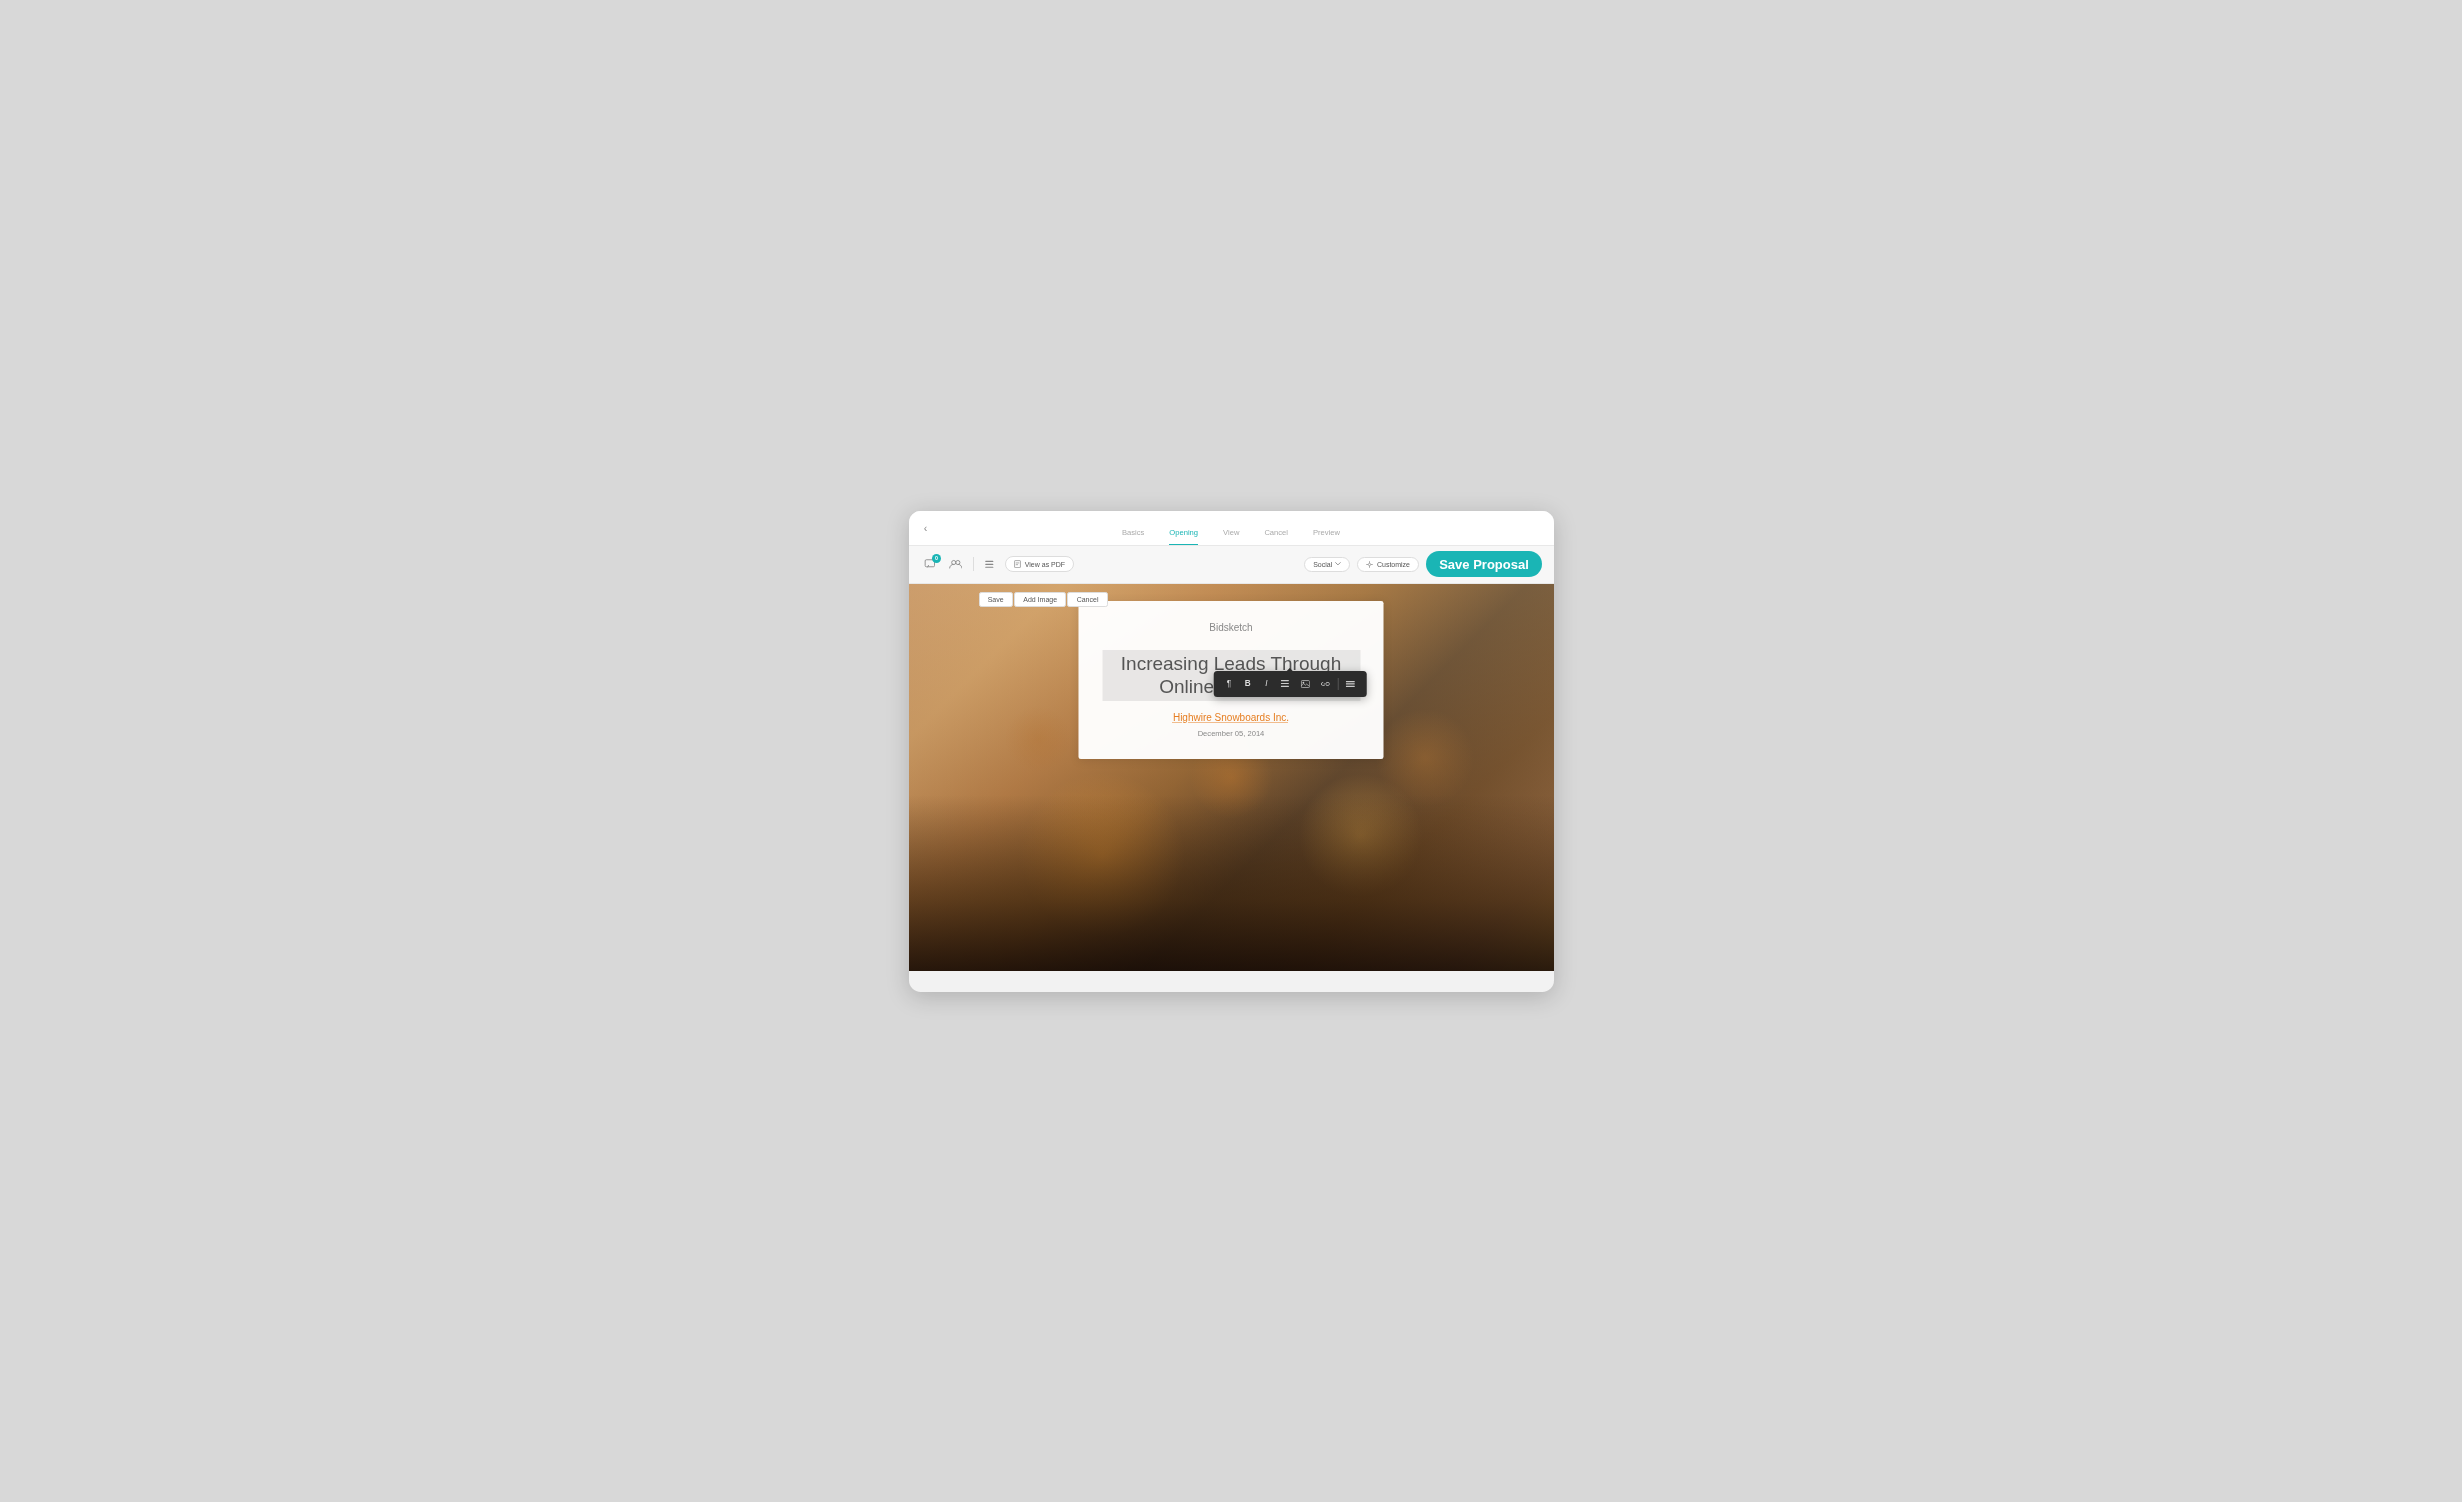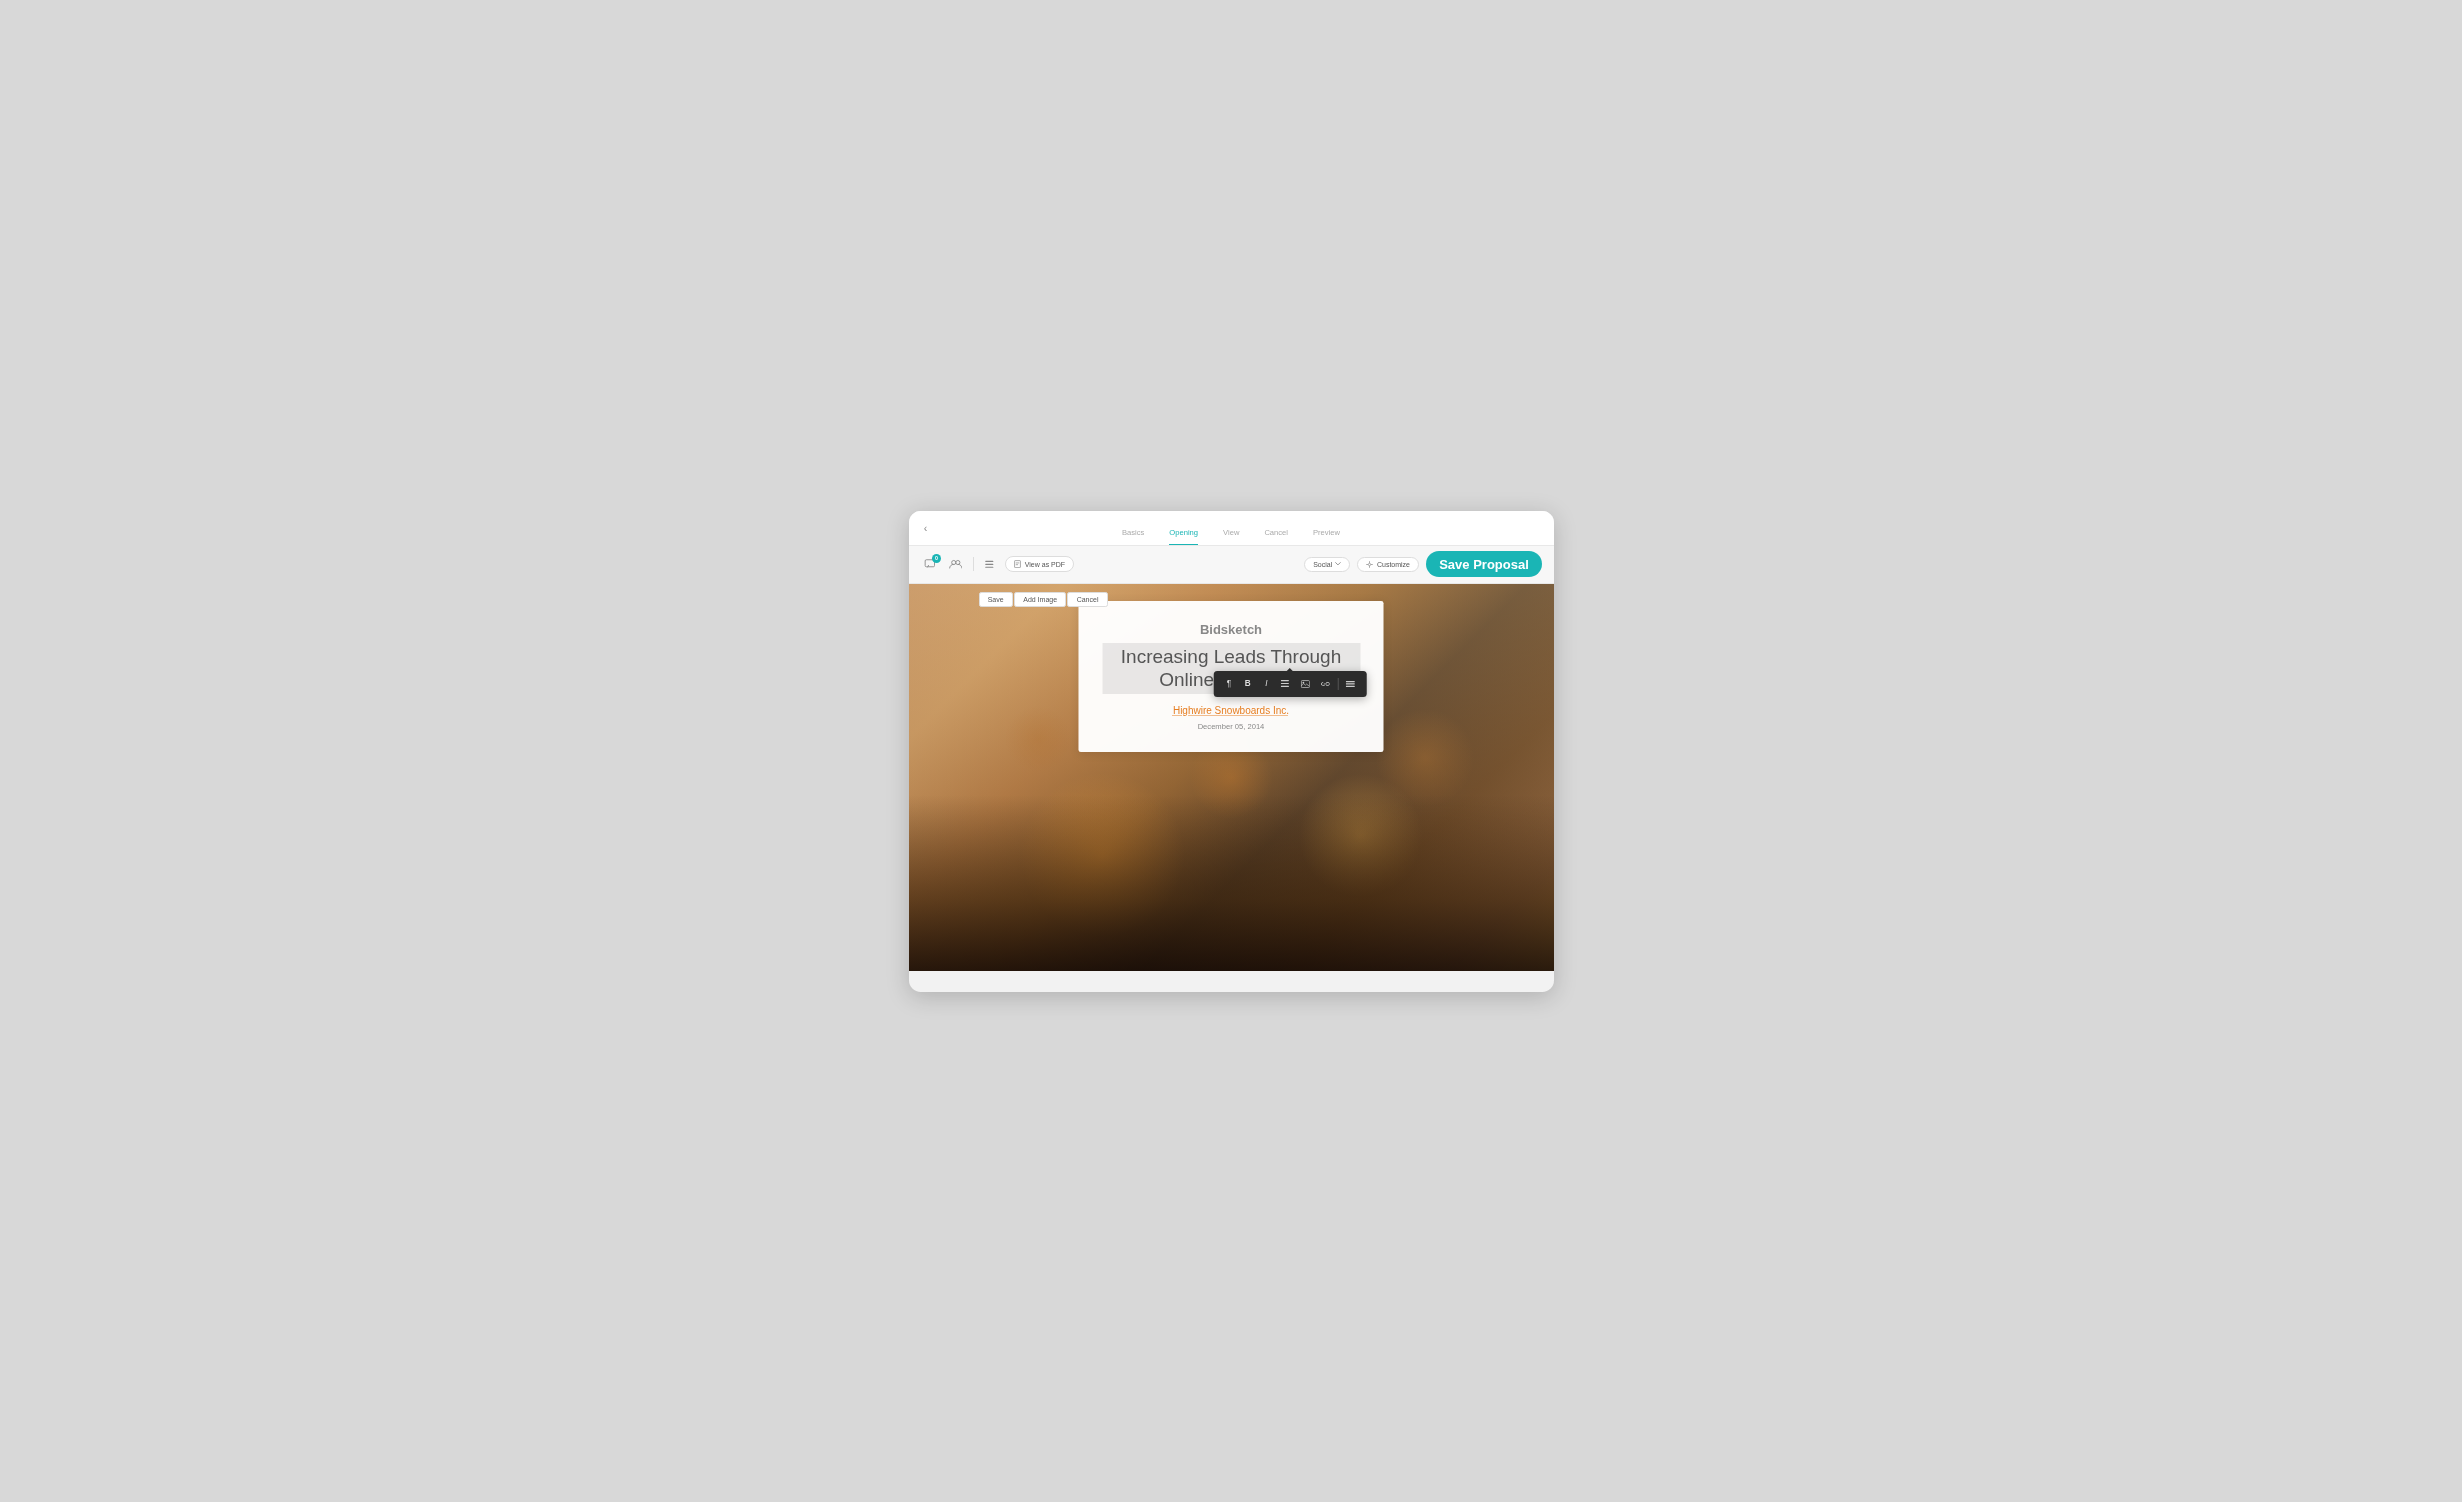--- a/index.html
+++ b/index.html
@@ -210,24 +210,24 @@
       transform: translateX(-50%);
       background: rgba(255,255,255,0.97);
       border-radius: 2.3px;
       width: 305px;
       padding: 21px 23.5px 21px;
       text-align: center;
       z-index: 5;
       box-shadow: 0 1.2px 9.4px rgba(0,0,0,0.10);
     }
     .card-company {
-      font-size: 13px;
+      font-size: 10px;
       color: #888;
-      margin-bottom: 6px;
-      font-weight: 700;
+      margin-bottom: 17px;
+      font-weight: 400;
     }
     .card-title {
       font-size: 19px;
       color: #555;
       font-weight: 300;
       line-height: 1.2;
       margin-bottom: 11.7px;
       
       background: rgba(150,150,150,0.2);
       padding: 2.3px 0;

